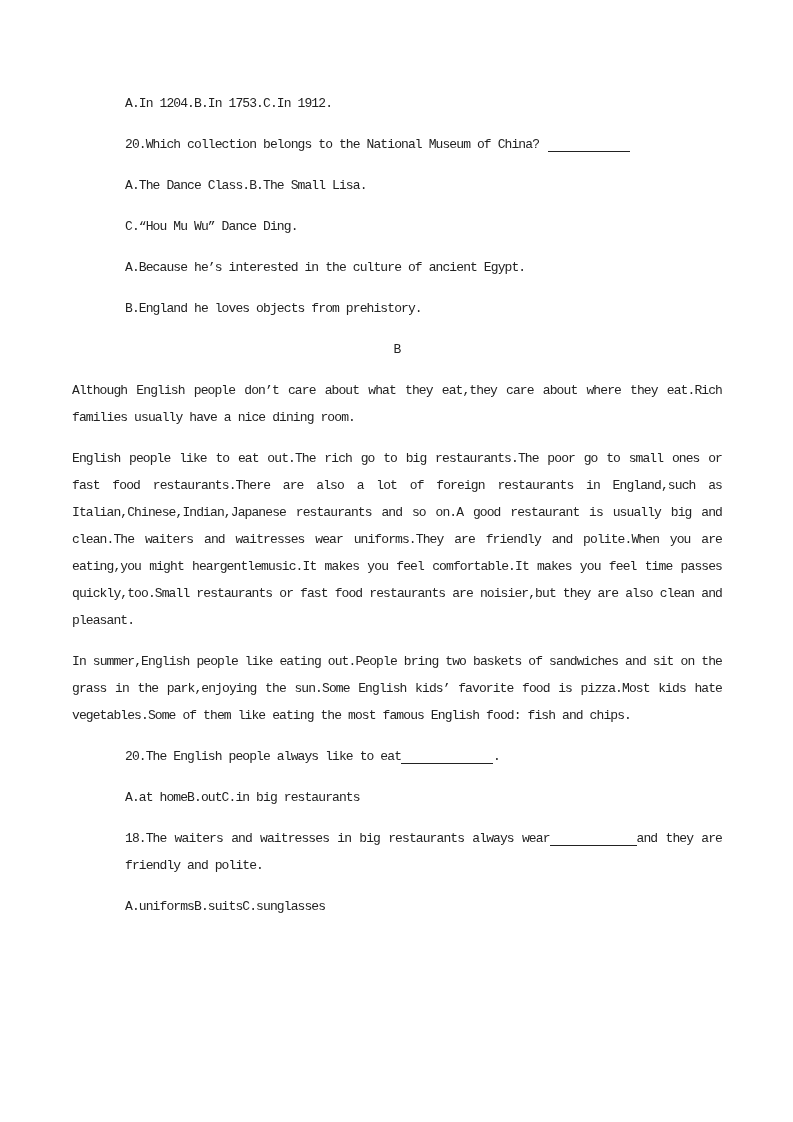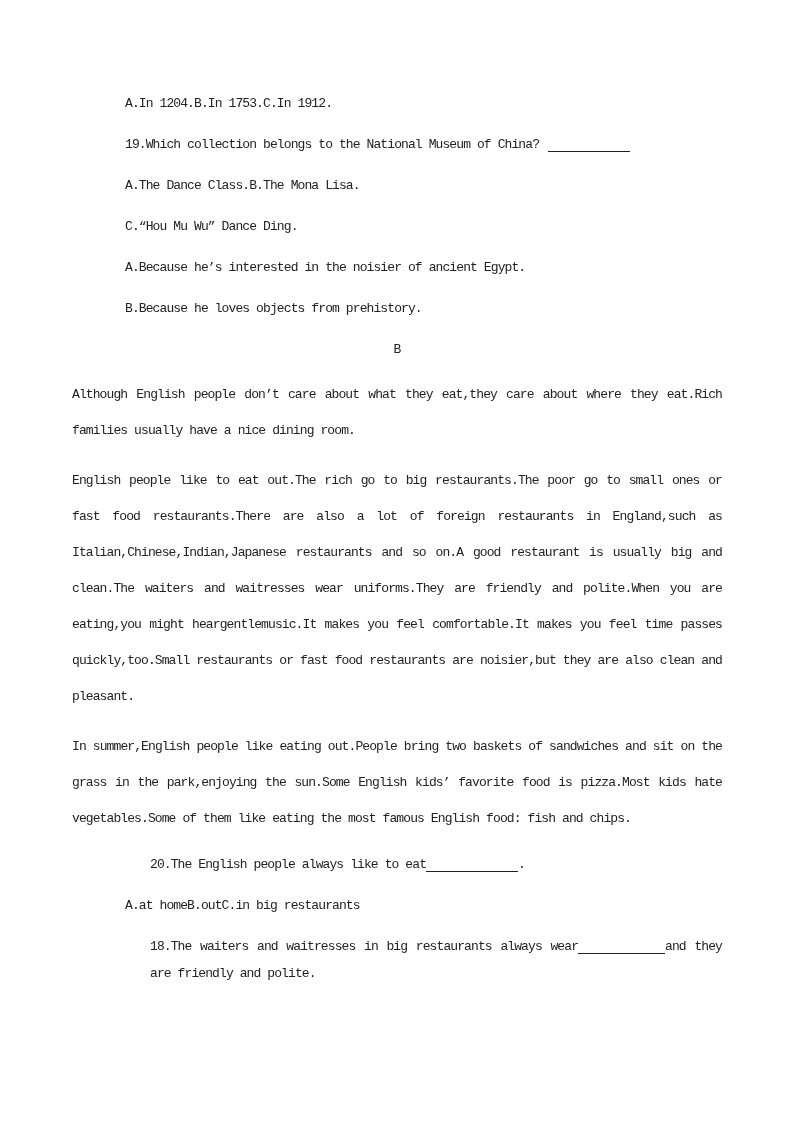--- a/index.html
+++ b/index.html
@@ -9,62 +9,63 @@
     font-size:13px;letter-spacing:-0.9px;color:#222222;
     overflow:hidden;
   }
   .page{
     box-sizing:border-box;
     width:793px;height:1084px;
     padding:90px 71px 0 72px;
   }
   .line{line-height:27px;margin:0 0 14px 0;white-space:nowrap;}
   .indent{margin-left:53px;}
-  .qblock{line-height:27px;margin:0 0 14px 78px;}
+  .qblock{line-height:27px;margin:0 0 14px 53px;}
   .justify{text-align:justify;}
-  .para{line-height:36px;margin:10px 0 14px 0;text-align:justify;}
+  .para{line-height:27px;margin:10px 0 14px 0;text-align:justify;}
   .section-label{line-height:27px;margin:0 0 14px 0;text-align:center;}
   .blank{
     display:inline-block;height:12px;
     border-bottom:1.5px solid #222222;
     vertical-align:-4px;
   }
   .blank-18{width:82px;margin-left:9px;}
   .blank-19{width:88px;margin-left:9px;}
   .blank-20{width:92px;}
   .blank-21{width:87px;}
   .u{text-underline-offset:3px;}
 </style>
 </head>
 <body>
 
 <div class="page">
 
   <div class="line indent"><span>A.In 1204.B.In 1753.C.In 1912.</span></div>
 
-  <div class="line indent"><span>19.Which collection belongs to the National Museum of China?</span><span class="blank blank-18"></span></div>
+  <div class="line indent"><span>20.Which collection belongs to the National Museum of China?</span><span class="blank blank-18"></span></div>
 
-  <div class="line indent"><span>A.The Dance Class.B.The Mona Lisa.</span></div>
+  <div class="line indent"><span>A.The Dance Class.B.The Small Lisa.</span></div>
 
   <div class="line indent"><span>C.“Hou Mu Wu” Dance Ding.</span></div>
 
 
-  <div class="line indent"><span>A.Because he’s interested in the noisier of ancient Egypt.</span></div>
+  <div class="line indent"><span>A.Because he’s interested in the culture of ancient Egypt.</span></div>
 
-  <div class="line indent"><span>B.Because he loves objects from prehistory.</span></div>
+  <div class="line indent"><span>B.England he loves objects from prehistory.</span></div>
 
 
   <div class="section-label"><span>B</span></div>
 
   <p class="para"><span>Although English people don’t care about what they eat,they care about where they eat.Rich families usually have a nice dining room.</span></p>
 
   <p class="para"><span>English people like to eat out.The rich go to big restaurants.The poor go to small ones or fast food restaurants.There are also a lot of foreign restaurants in England,such as Italian,Chinese,Indian,Japanese restaurants and so on.A good restaurant is usually big and clean.The waiters and waitresses wear uniforms.They are friendly and polite.When you are eating,you might hear</span><span class="u">gentle</span><span>music.It makes you feel comfortable.It makes you feel time passes quickly,too.Small restaurants or fast food restaurants are noisier,but they are also clean and pleasant.</span></p>
 
   <p class="para"><span>In summer,English people like eating out.People bring two baskets of sandwiches and sit on the grass in the park,enjoying the sun.Some English kids’ favorite food is pizza.Most kids hate vegetables.Some of them like eating the most famous English food: fish and chips.</span></p>
 
   <div class="qblock"><span>20.The English people always like to eat</span><span class="blank blank-20"></span><span>.</span></div>
 
   <div class="line indent"><span>A.at homeB.outC.in big restaurants</span></div>
 
   <div class="qblock justify"><span>18.The waiters and waitresses in big restaurants always wear</span><span class="blank blank-21"></span><span>and they are friendly and polite.</span></div>
 
+  <div class="line indent"><span>A.uniformsB.suitsC.sunglasses</span></div>
 
 </div>
 
 </body></html>

